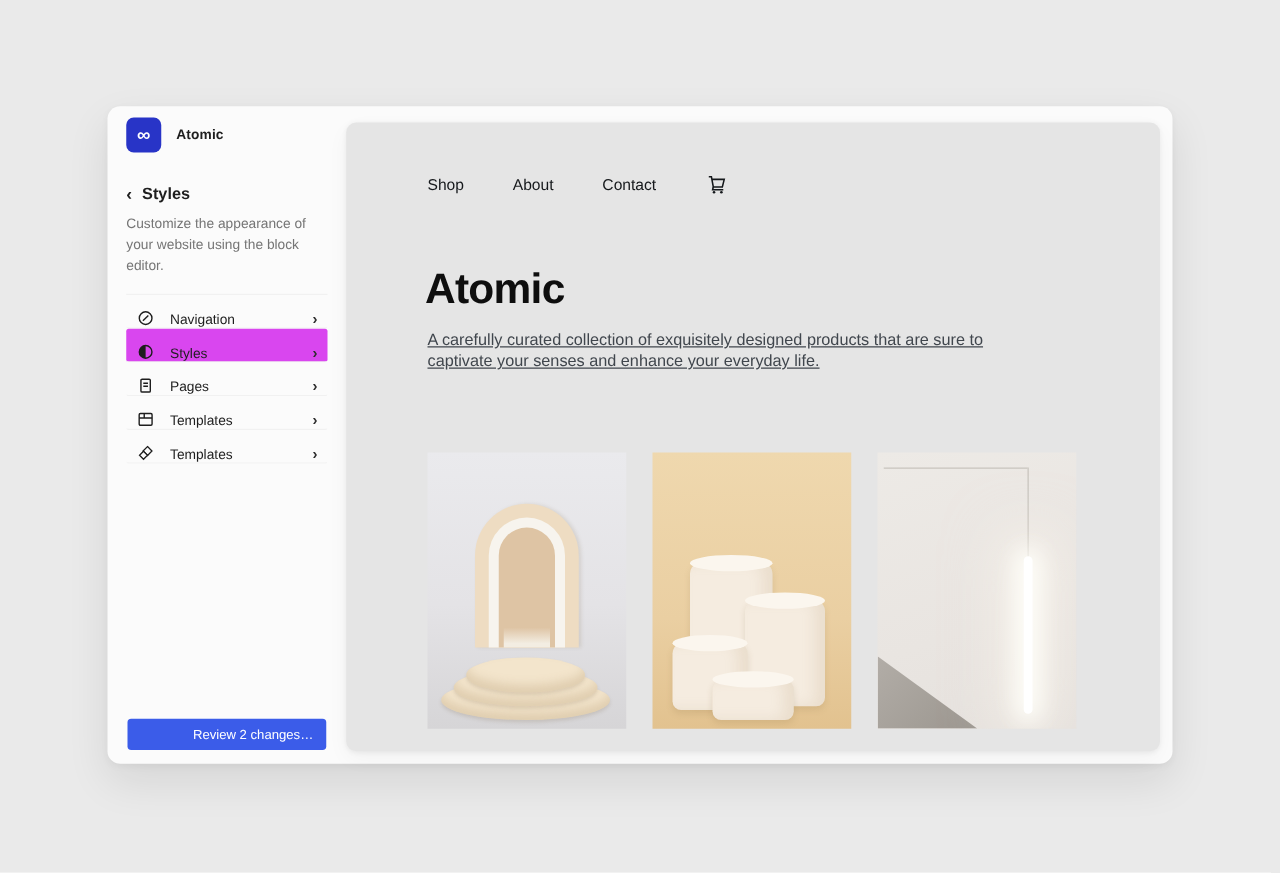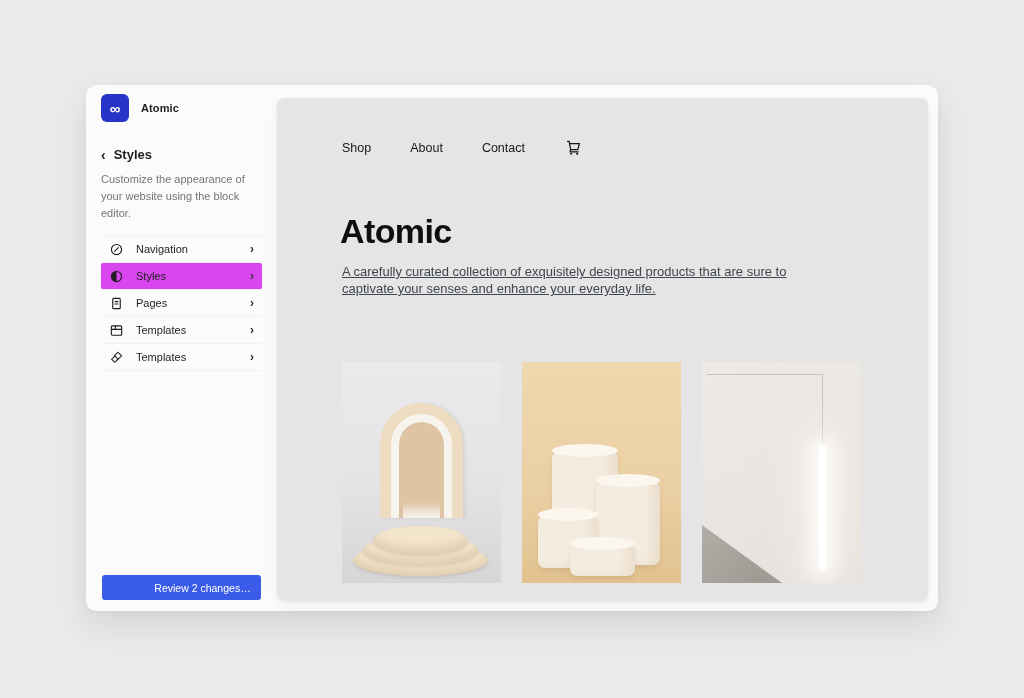--- a/index.html
+++ b/index.html
@@ -30,21 +30,21 @@
   .logo-label { margin-left:12px; font-size:11px; font-weight:700; letter-spacing:.1px; }
 
   .back-row { display:flex; align-items:center; margin-top:25px; cursor:pointer; }
   .back-chev { font-size:14px; font-weight:700; margin-right:8px; line-height:1; }
   .back-title { font-size:13px; font-weight:700; }
 
   .sidebar-desc { margin-top:9px; font-size:11px; line-height:1.55; color:#757575; }
 
   .menu { margin-top:13px; border-top:1px solid #f1f1f1; }
   .menu-item {
-    display:flex; align-items:center; height:27px; padding:0 8px;
+    display:flex; align-items:flex-end; height:27px; padding:0 8px;
     border-bottom:1px solid #f1f1f1; cursor:pointer; border-radius:2px;
     font-size:11px; font-weight:500;
   }
   .menu-item.selected { background:#d946ef; }
   .menu-item .mi-icon { width:15px; height:15px; display:flex; align-items:center; }
   .menu-item .mi-label { margin-left:12px; flex:1; }
   .menu-item .mi-chev { font-size:12px; color:#2f2f2f; font-weight:600; }
 
   .review-btn {
     position:absolute; left:16px; right:16px; bottom:11px; height:25px;

